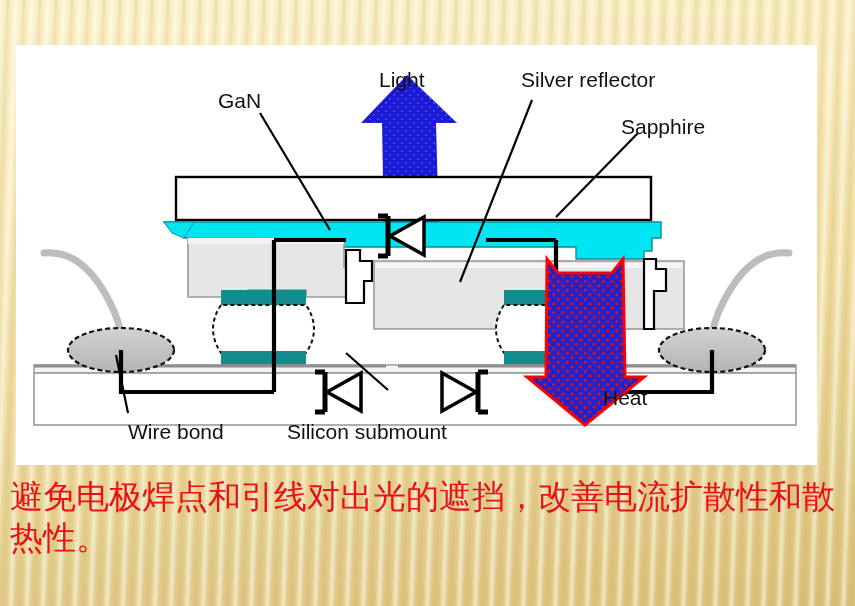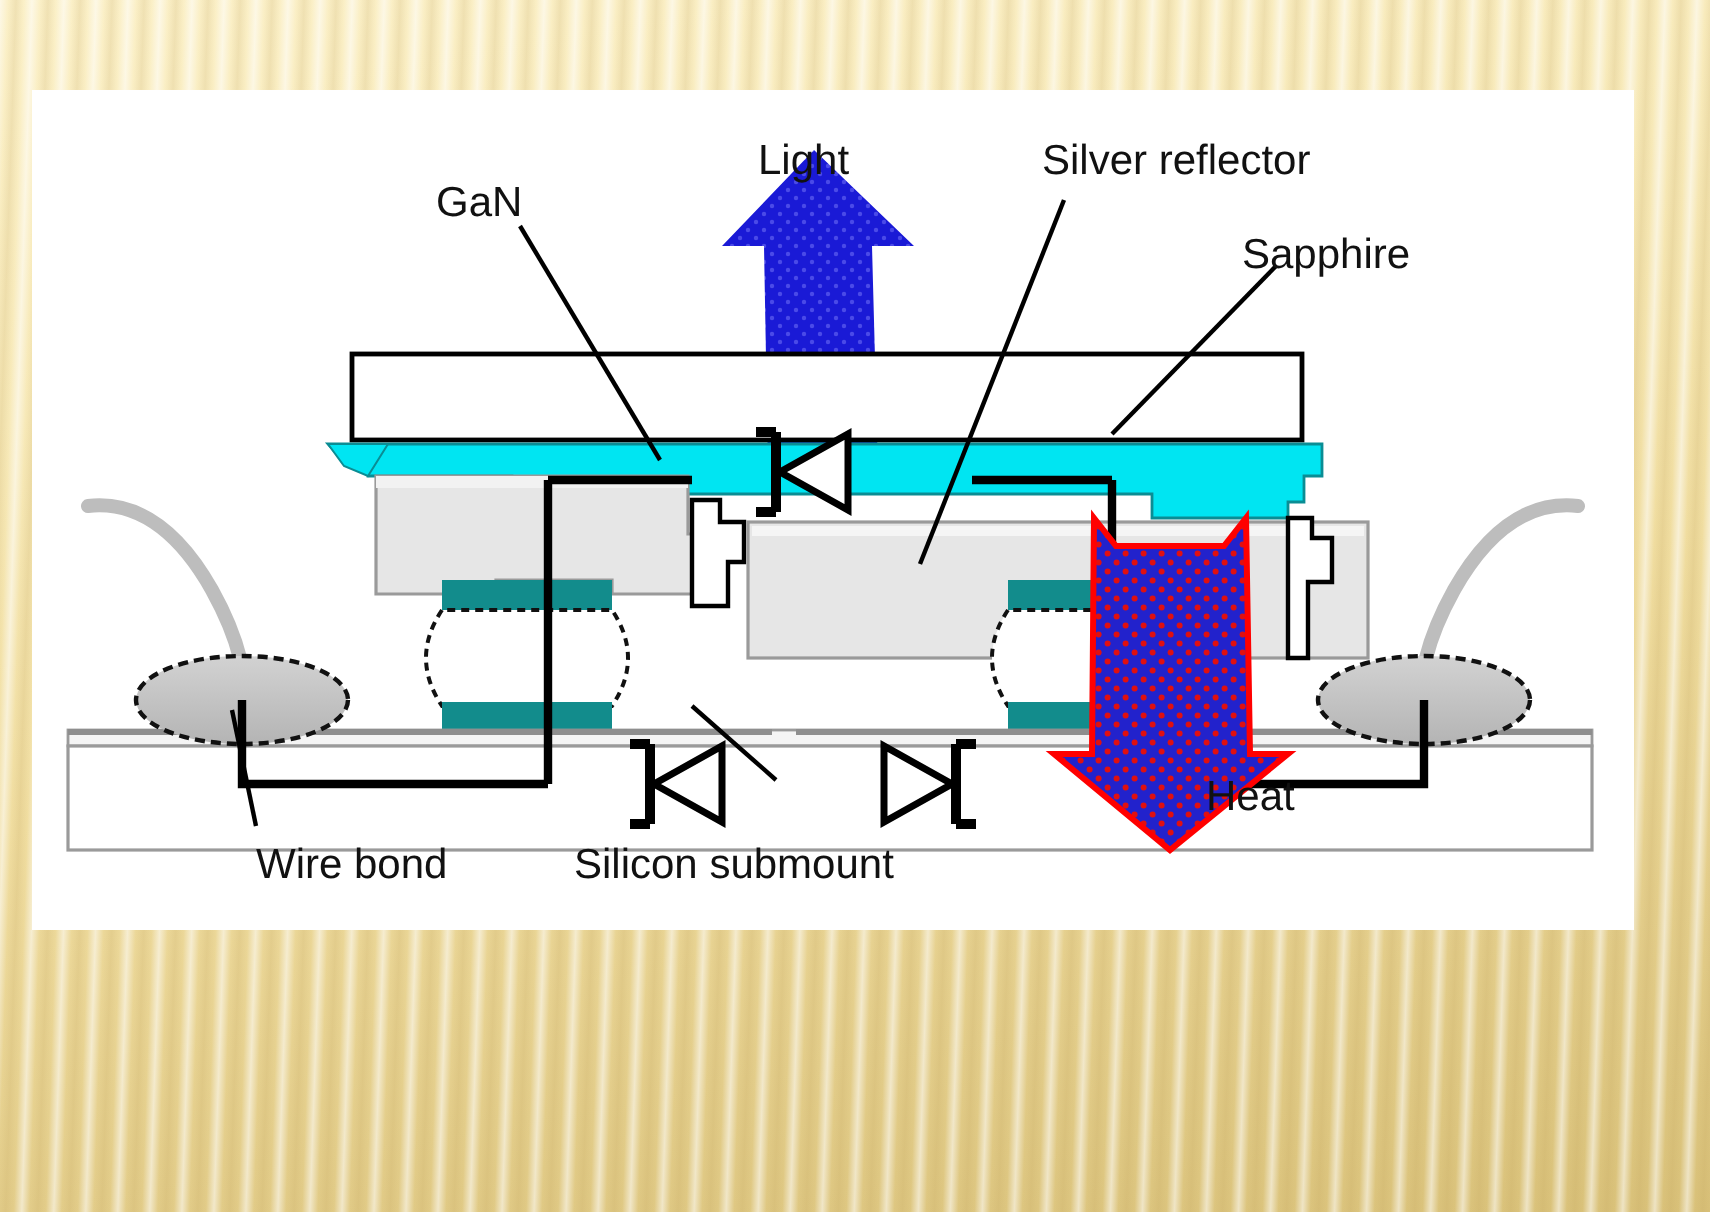--- a/index.html
+++ b/index.html
@@ -171,14 +171,15 @@
       <text class="lbl" x="363" y="42">Light</text>
       <text class="lbl" x="505" y="42">Silver reflector</text>
       <text class="lbl" x="605" y="89">Sapphire</text>
       <text class="lbl" x="112" y="394">Wire bond</text>
       <text class="lbl" x="271" y="394">Silicon submount</text>
       <text class="lbl" x="587" y="360">Heat</text>
 
     </svg>
   </div>
 
+  <div id="caption">避免电极焊点和引线对出光的遮挡，改善电流扩散性和散热性。</div>
 
 </div>
 
 </body></html>

